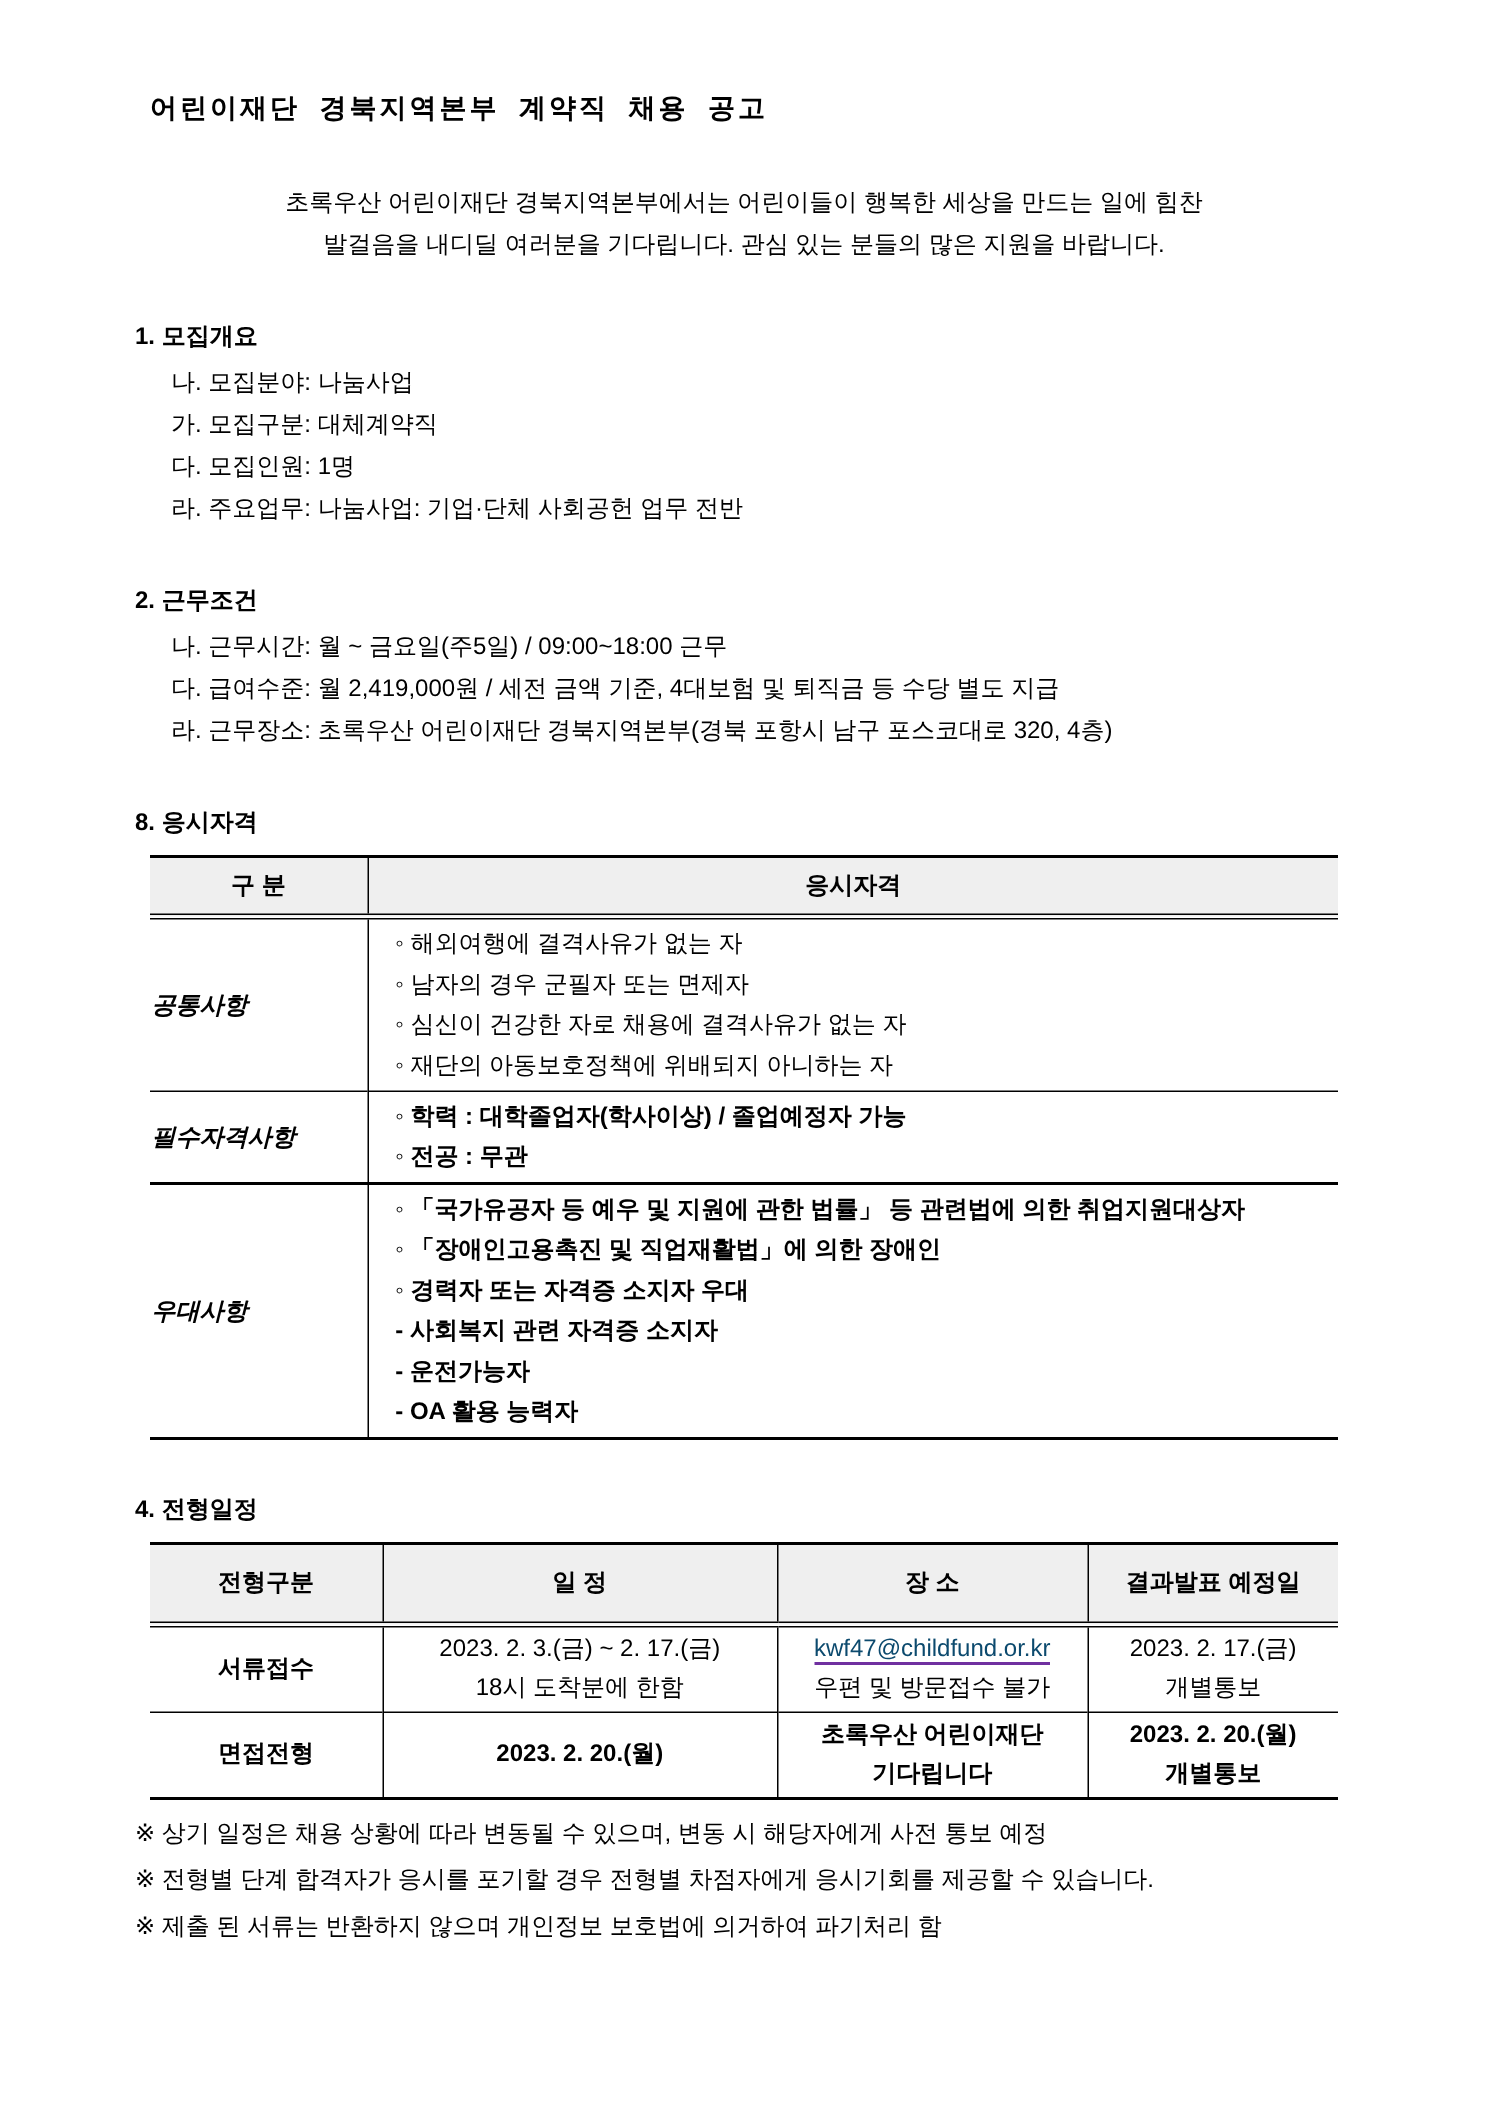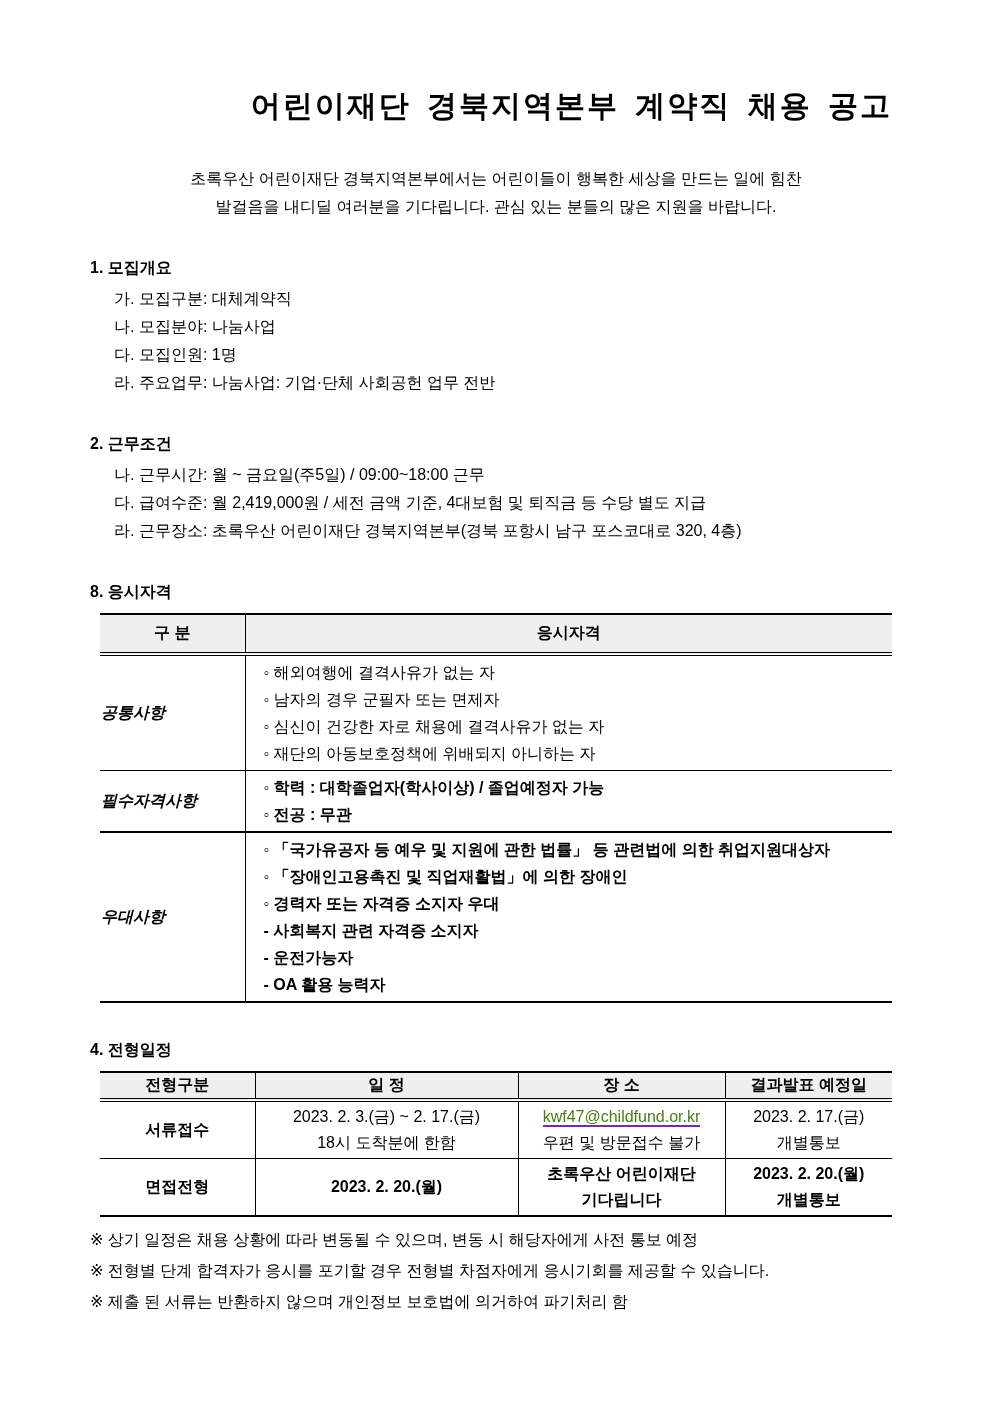--- a/index.html
+++ b/index.html
@@ -7,23 +7,23 @@
   body {
     width: 992px; height: 1403px;
     background: #ffffff; color: #000000;
     font-family: "Liberation Sans", "DejaVu Sans", sans-serif;
     font-size: 16px;
     overflow: hidden;
   }
   .page { padding: 0 100px; }
 
   .doc-title {
-    margin: 0; padding-top: 86px;
-    text-align: right;
-    font-size: 30px; font-weight: bold;
+    margin: 0; padding-top: 60px;
+    text-align: left;
+    font-size: 18px; font-weight: bold;
     letter-spacing: 2px; word-spacing: 6px;
   }
   .intro {
     margin: 38px 0 0 0;
     text-align: center;
     line-height: 28px;
   }
 
   .section { margin-top: 36px; }
   .sec-head {
@@ -36,21 +36,21 @@
 
   table { width: 100%; border-collapse: collapse; margin-top: 10px; }
   table { border-top: 2px solid #000; border-bottom: 2px solid #000; }
   th {
     background: #efefef;
     font-weight: bold;
     border-bottom: 4px double #000;
     padding: 0 4px;
   }
   .t1 th { height: 40px; }
-  .t2 th { height: 28px; }
+  .t2 th { height: 54px; }
   th + th, td + td { border-left: 1px solid #000; }
   tbody tr + tr td { border-top: 1px solid #000; font-weight: bold; }
   tr.sep-thick td { border-top-width: 2px; }
 
   .t1 col.c-label { width: 145px; }
   .t1 td.label {
     text-align: left; vertical-align: middle;
     font-weight: bold;
     font-style: italic;
   }
@@ -62,21 +62,21 @@
   .t2 col.c3 { width: 207px; }
   .t2 td {
     text-align: center; vertical-align: middle;
     padding: 2px 4px;
   }
   .t2 td div { line-height: 26px; }
   .t2 td.label { font-weight: bold; }
   .t2 tbody tr { height: 54px; }
 
   .email {
-    color: #4d7c0f;
+    color: #0c4a6e;
     text-decoration: none;
     border-bottom: 2px solid #7030a0;
     cursor: pointer;
   }
 
   .notes { margin: 7px 0 0 -10px; }
   .notes div { line-height: 31px; }
 </style>
 </head>
 <body>
@@ -86,22 +86,22 @@
   <h1 class="doc-title">어린이재단 경북지역본부 계약직 채용 공고</h1>
 
   <p class="intro">
     <span>초록우산 어린이재단 경북지역본부에서는 어린이들이 행복한 세상을 만드는 일에 힘찬</span><br>
     <span>발걸음을 내디딜 여러분을 기다립니다. 관심 있는 분들의 많은 지원을 바랍니다.</span>
   </p>
 
   <div class="section">
     <div class="sec-head">1. 모집개요</div>
     <ul class="sec-items">
+      <li>나. 모집분야: 나눔사업</li>
       <li>가. 모집구분: 대체계약직</li>
-      <li>나. 모집분야: 나눔사업</li>
       <li>다. 모집인원: 1명</li>
       <li>라. 주요업무: 나눔사업: 기업·단체 사회공헌 업무 전반</li>
     </ul>
   </div>
 
   <div class="section">
     <div class="sec-head">2. 근무조건</div>
     <ul class="sec-items">
       <li>나. 근무시간: 월 ~ 금요일(주5일) / 09:00~18:00 근무</li>
       <li>다. 급여수준: 월 2,419,000원 / 세전 금액 기준, 4대보험 및 퇴직금 등 수당 별도 지급</li>

